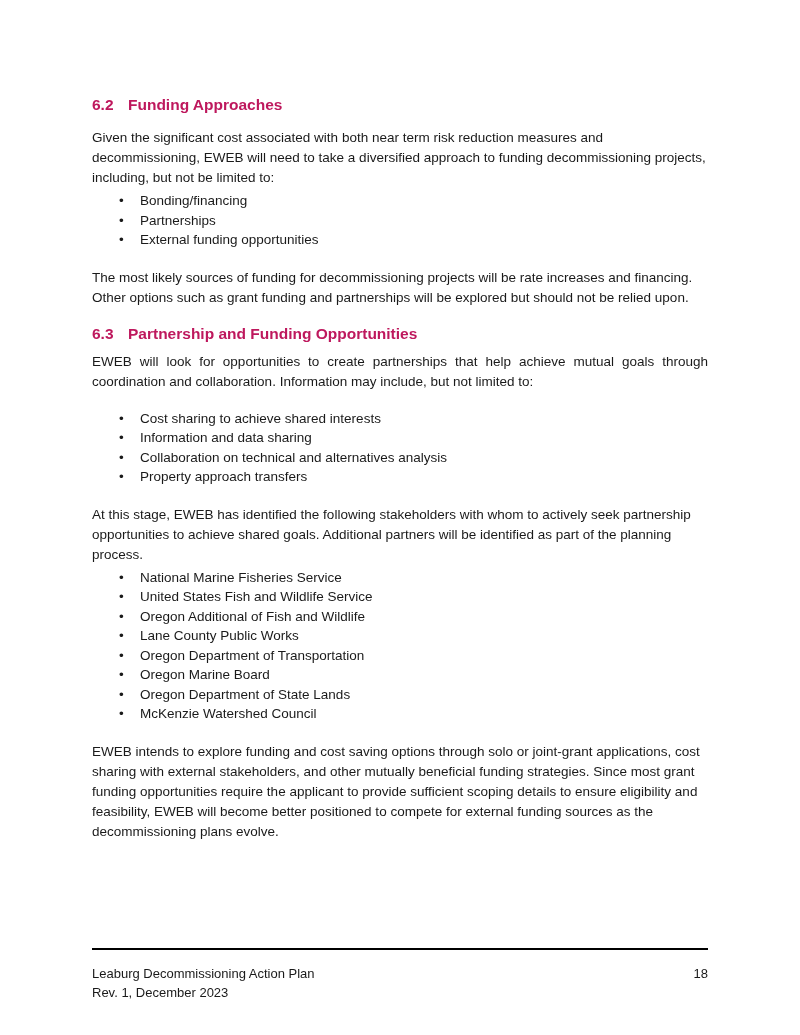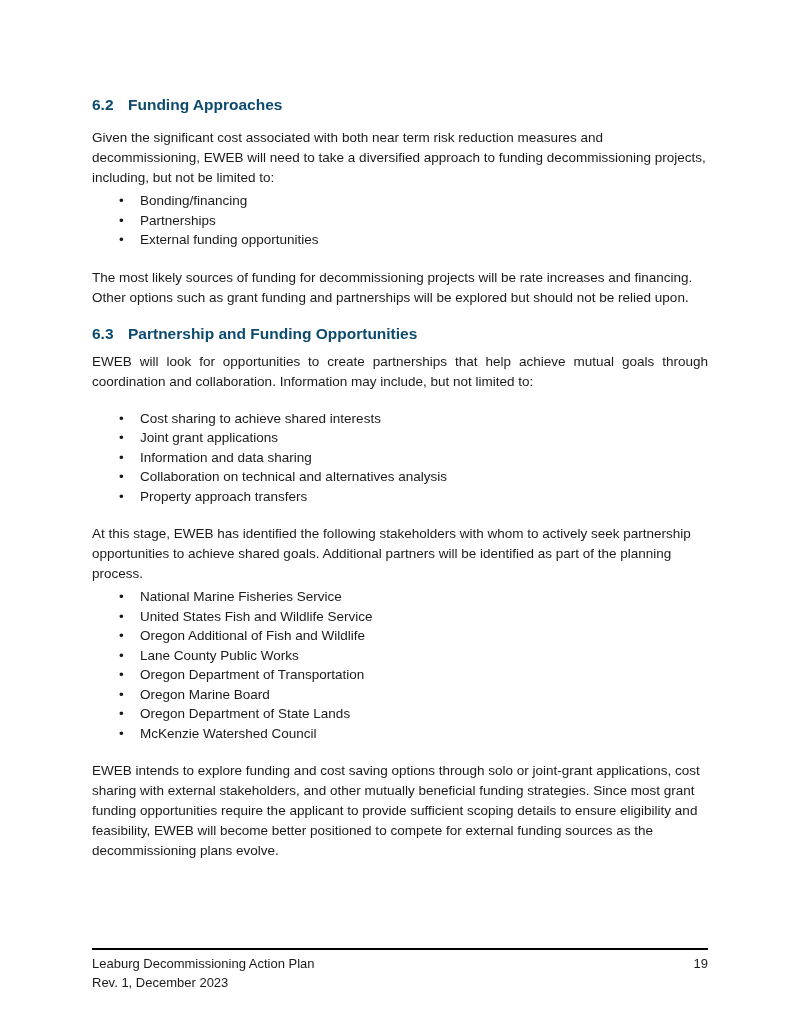--- a/index.html
+++ b/index.html
@@ -15,21 +15,21 @@
   .content {
     position: absolute;
     left: 92px;
     top: 96px;
     width: 616px;
   }
   h2.section-heading {
     font-size: 15.5px;
     line-height: 18px;
     font-weight: bold;
-    color: #0c4a6e;
+    color: #be185d;
     margin: 0 0 9px 0;
   }
   h2.section-heading .sec-num {
     display: inline-block;
     width: 36px;
   }
   p.body-para {
     font-size: 13.5px;
     line-height: 20px;
     margin: 0 0 17px 0;
@@ -54,21 +54,21 @@
     top: 0;
     font-size: 13.5px;
     color: #1a1a1a;
   }
   .footer {
     position: absolute;
     left: 92px;
     top: 948px;
     width: 616px;
     border-top: 2px solid #000000;
-    padding-top: 4px;
+    padding-top: 14px;
     font-size: 13px;
     line-height: 19px;
     color: #1a1a1a;
   }
   .footer-row1 {
     display: flex;
     justify-content: space-between;
     align-items: baseline;
   }
 </style>
@@ -93,21 +93,20 @@
     <p class="body-para">The most likely sources of funding for decommissioning projects will be rate increases and financing. Other options such as grant funding and partnerships will be explored but should not be relied upon.</p>
 
     <h2 class="section-heading">
       <span class="sec-num">6.3</span><span>Partnership and Funding Opportunities</span>
     </h2>
 
     <p class="body-para justified">EWEB will look for opportunities to create partnerships that help achieve mutual goals through coordination and collaboration.  Information may include, but not limited to:</p>
 
     <ul class="bullet-list">
       <li>Cost sharing to achieve shared interests</li>
-      <li>Joint grant applications</li>
       <li>Information and data sharing</li>
       <li>Collaboration on technical and alternatives analysis</li>
       <li>Property approach transfers</li>
     </ul>
 
     <p class="body-para tight">At this stage, EWEB has identified the following stakeholders with whom to actively seek partnership opportunities to achieve shared goals. Additional partners will be identified as part of the planning process.</p>
 
     <ul class="bullet-list">
       <li>National Marine Fisheries Service</li>
       <li>United States Fish and Wildlife Service</li>
@@ -119,17 +118,17 @@
       <li>McKenzie Watershed Council</li>
     </ul>
 
     <p class="body-para">EWEB intends to explore funding and cost saving options through solo or joint-grant applications, cost sharing with external stakeholders, and other mutually beneficial funding strategies. Since most grant funding opportunities require the applicant to provide sufficient scoping details to ensure eligibility and feasibility, EWEB will become better positioned to compete for external funding sources as the decommissioning plans evolve.</p>
 
   </div>
 
   <div class="footer">
     <div class="footer-row1">
       <span>Leaburg Decommissioning Action Plan</span>
-      <span>19</span>
+      <span>18</span>
     </div>
     <div>Rev. 1, December 2023</div>
   </div>
 </div>
 
 </body></html>

